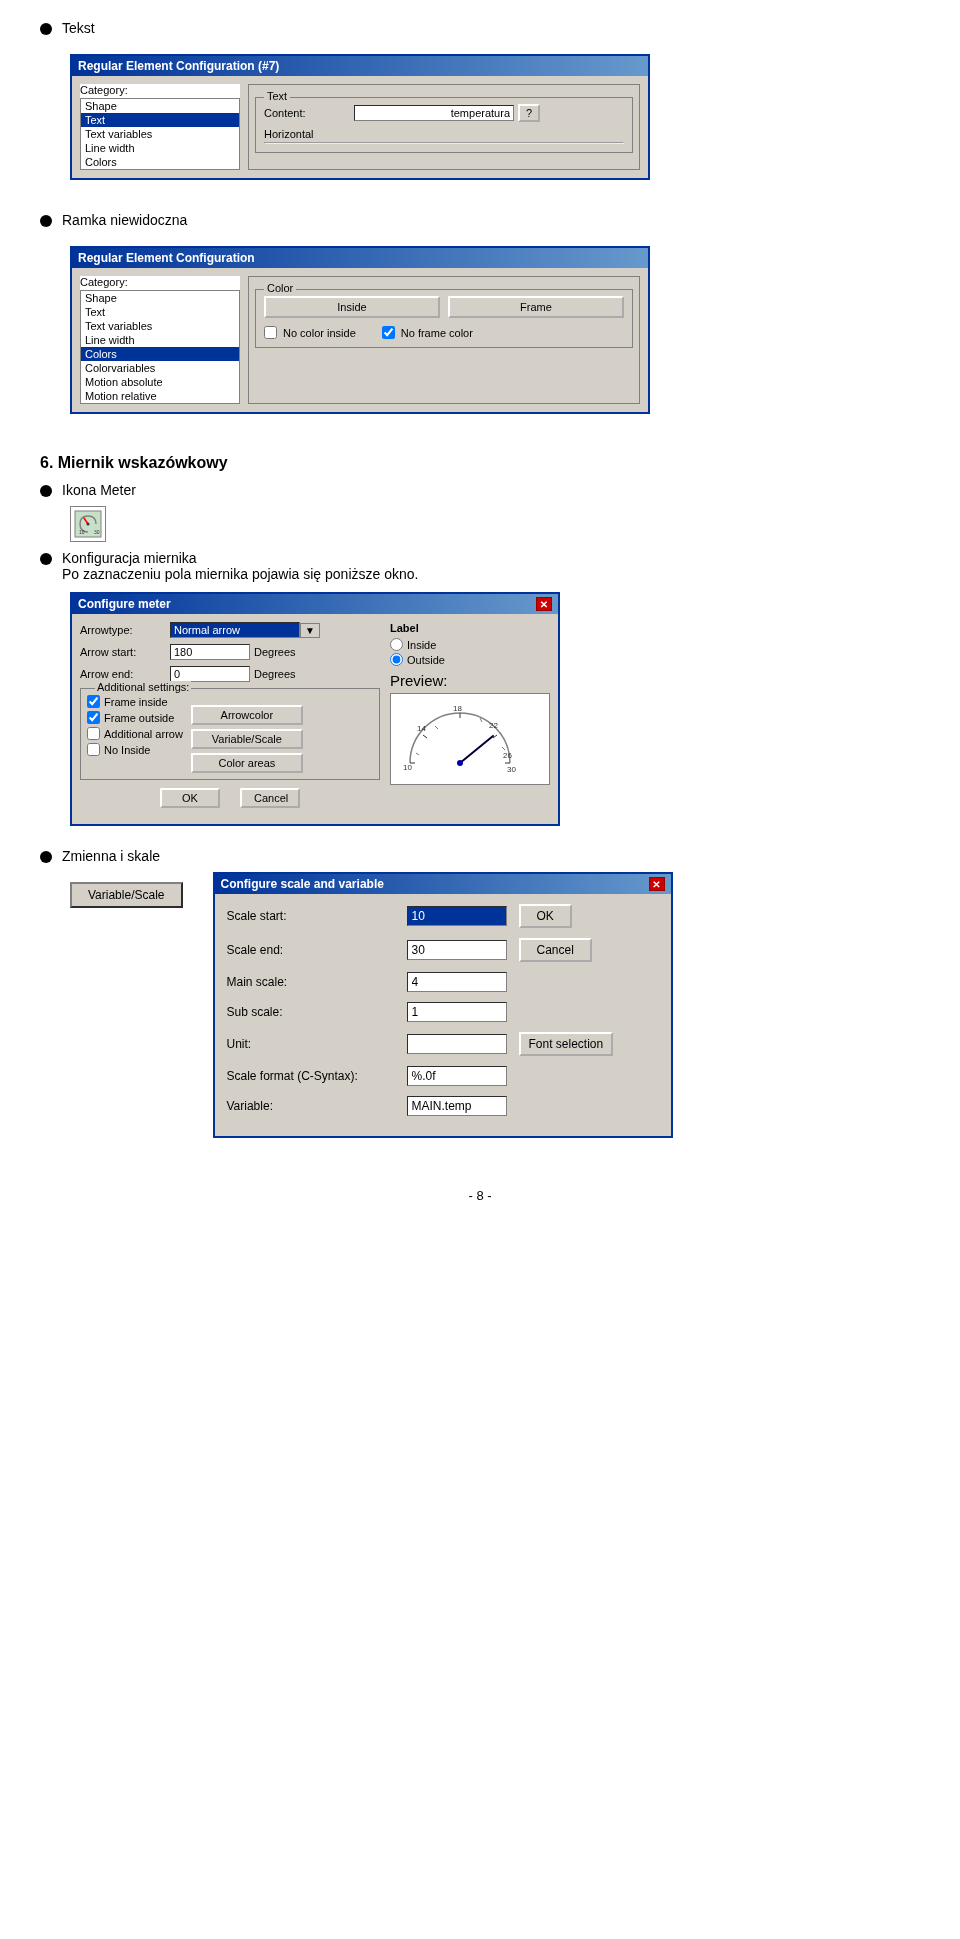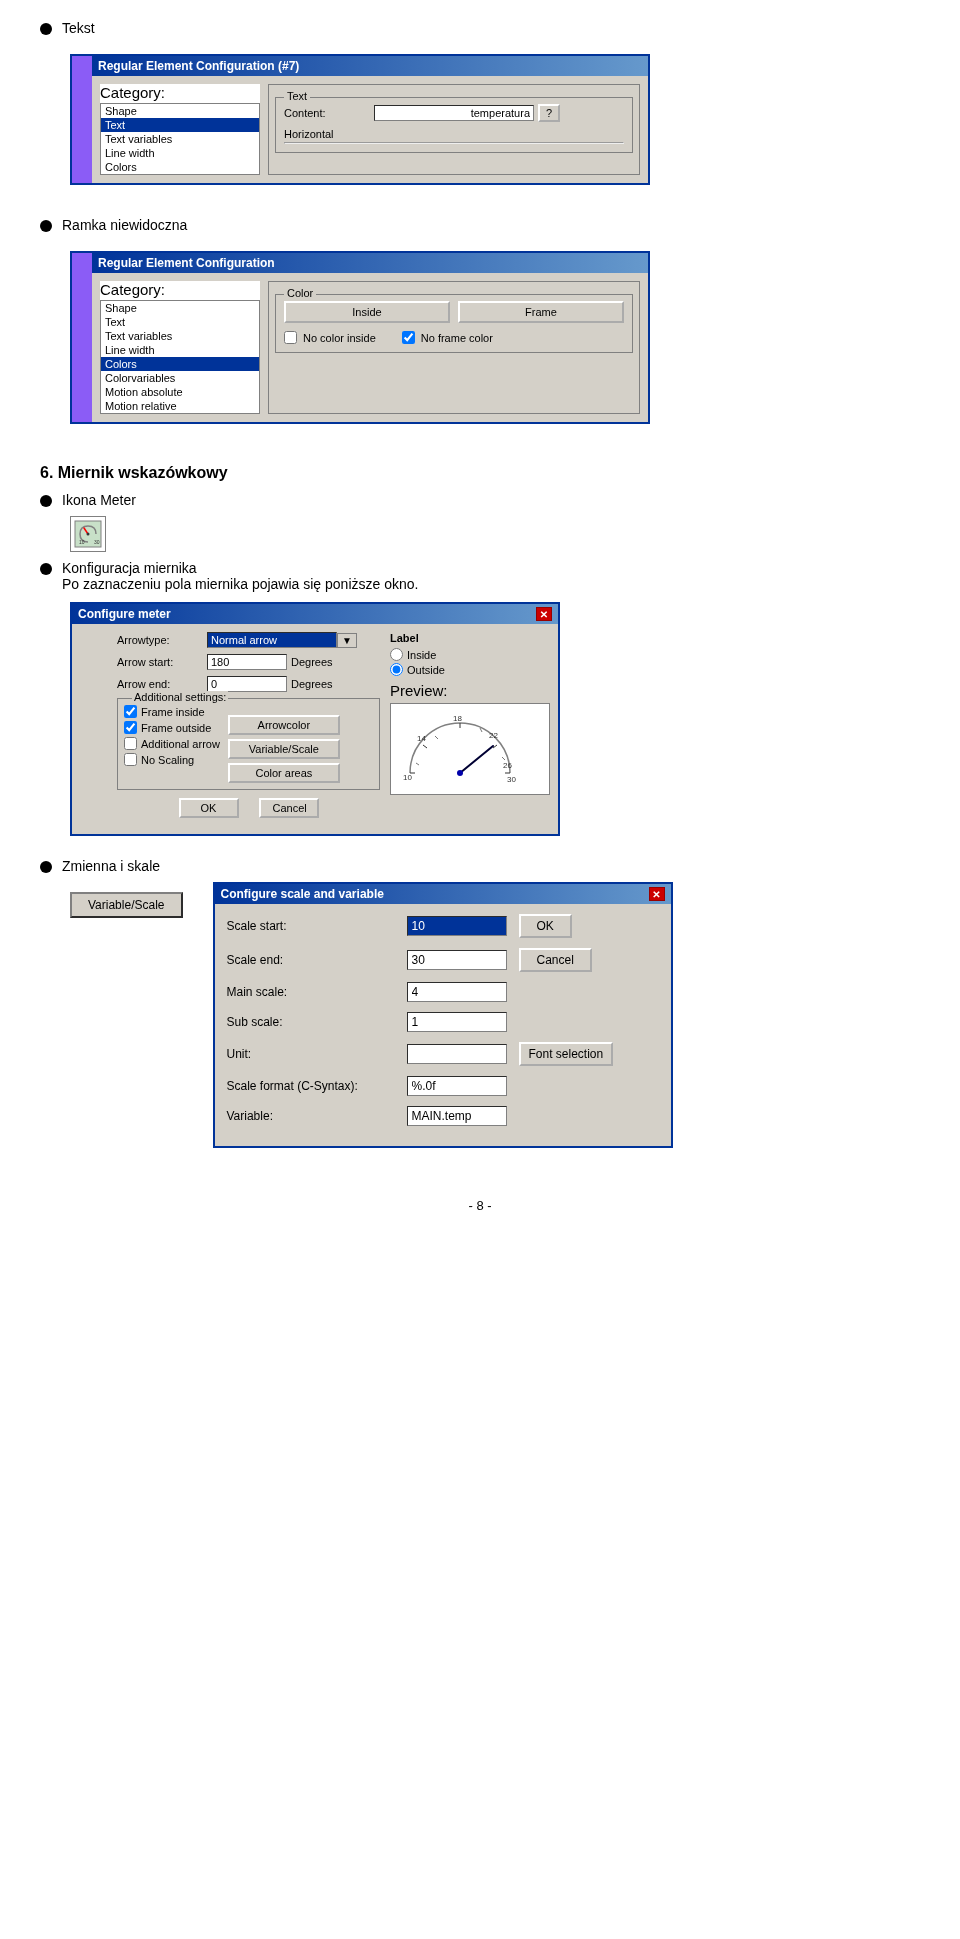--- a/index.html
+++ b/index.html
@@ -30,24 +30,23 @@
 
     .section-heading {
       font-size: 16px;
       font-weight: bold;
       margin: 18px 0 10px 0;
     }
 
     
     .win-dialog {
       border: 2px solid #003399;
-      background: #8b5cf6;
+      background: #0f766e;
       display: inline-block;
       margin: 10px 0 20px 30px;
-      padding-left: 20px;
     }
     .win-title-bar {
       background: linear-gradient(to right, #003399, #6699cc);
       color: #fff;
       font-weight: bold;
       font-size: 12px;
       padding: 3px 6px;
       display: flex;
       align-items: center;
       justify-content: space-between;
@@ -73,21 +72,21 @@
     
     .config-layout {
       display: flex;
       gap: 8px;
     }
     .category-panel {
       width: 160px;
       background: #fff;
     }
     .category-label {
-      font-size: 15px;
+      font-size: 11px;
       margin-bottom: 2px;
     }
     .category-list {
       border: 1px solid #808080;
       background: #fff;
       list-style: none;
       padding: 0;
       margin: 0;
     }
     .category-list li {
@@ -165,21 +164,20 @@
     .meter-dialog {
       border: 2px solid #003399;
       background: #d4d0c8;
       width: 490px;
       margin: 10px 0 20px 30px;
     }
     .meter-body {
       padding: 8px;
       display: flex;
       gap: 10px;
-      margin-left: 37px;
     }
     .meter-left {
       flex: 1;
     }
     .meter-right {
       width: 160px;
     }
     .form-row {
       display: flex;
       align-items: center;
@@ -522,21 +520,21 @@
             <div class="check-item">
               <input type="checkbox" checked="" style="">
               <span>Frame outside</span>
             </div>
             <div class="check-item">
               <input type="checkbox" style="">
               <span>Additional arrow</span>
             </div>
             <div class="check-item">
               <input type="checkbox" style="">
-              <span>No Scaling</span>
+              <span>No Inside</span>
             </div>
           </div>
           <div class="side-buttons">
             <button class="side-btn">Arrowcolor</button>
             <button class="side-btn">Variable/Scale</button>
             <button class="side-btn">Color areas</button>
           </div>
         </div>
       </div>
 

